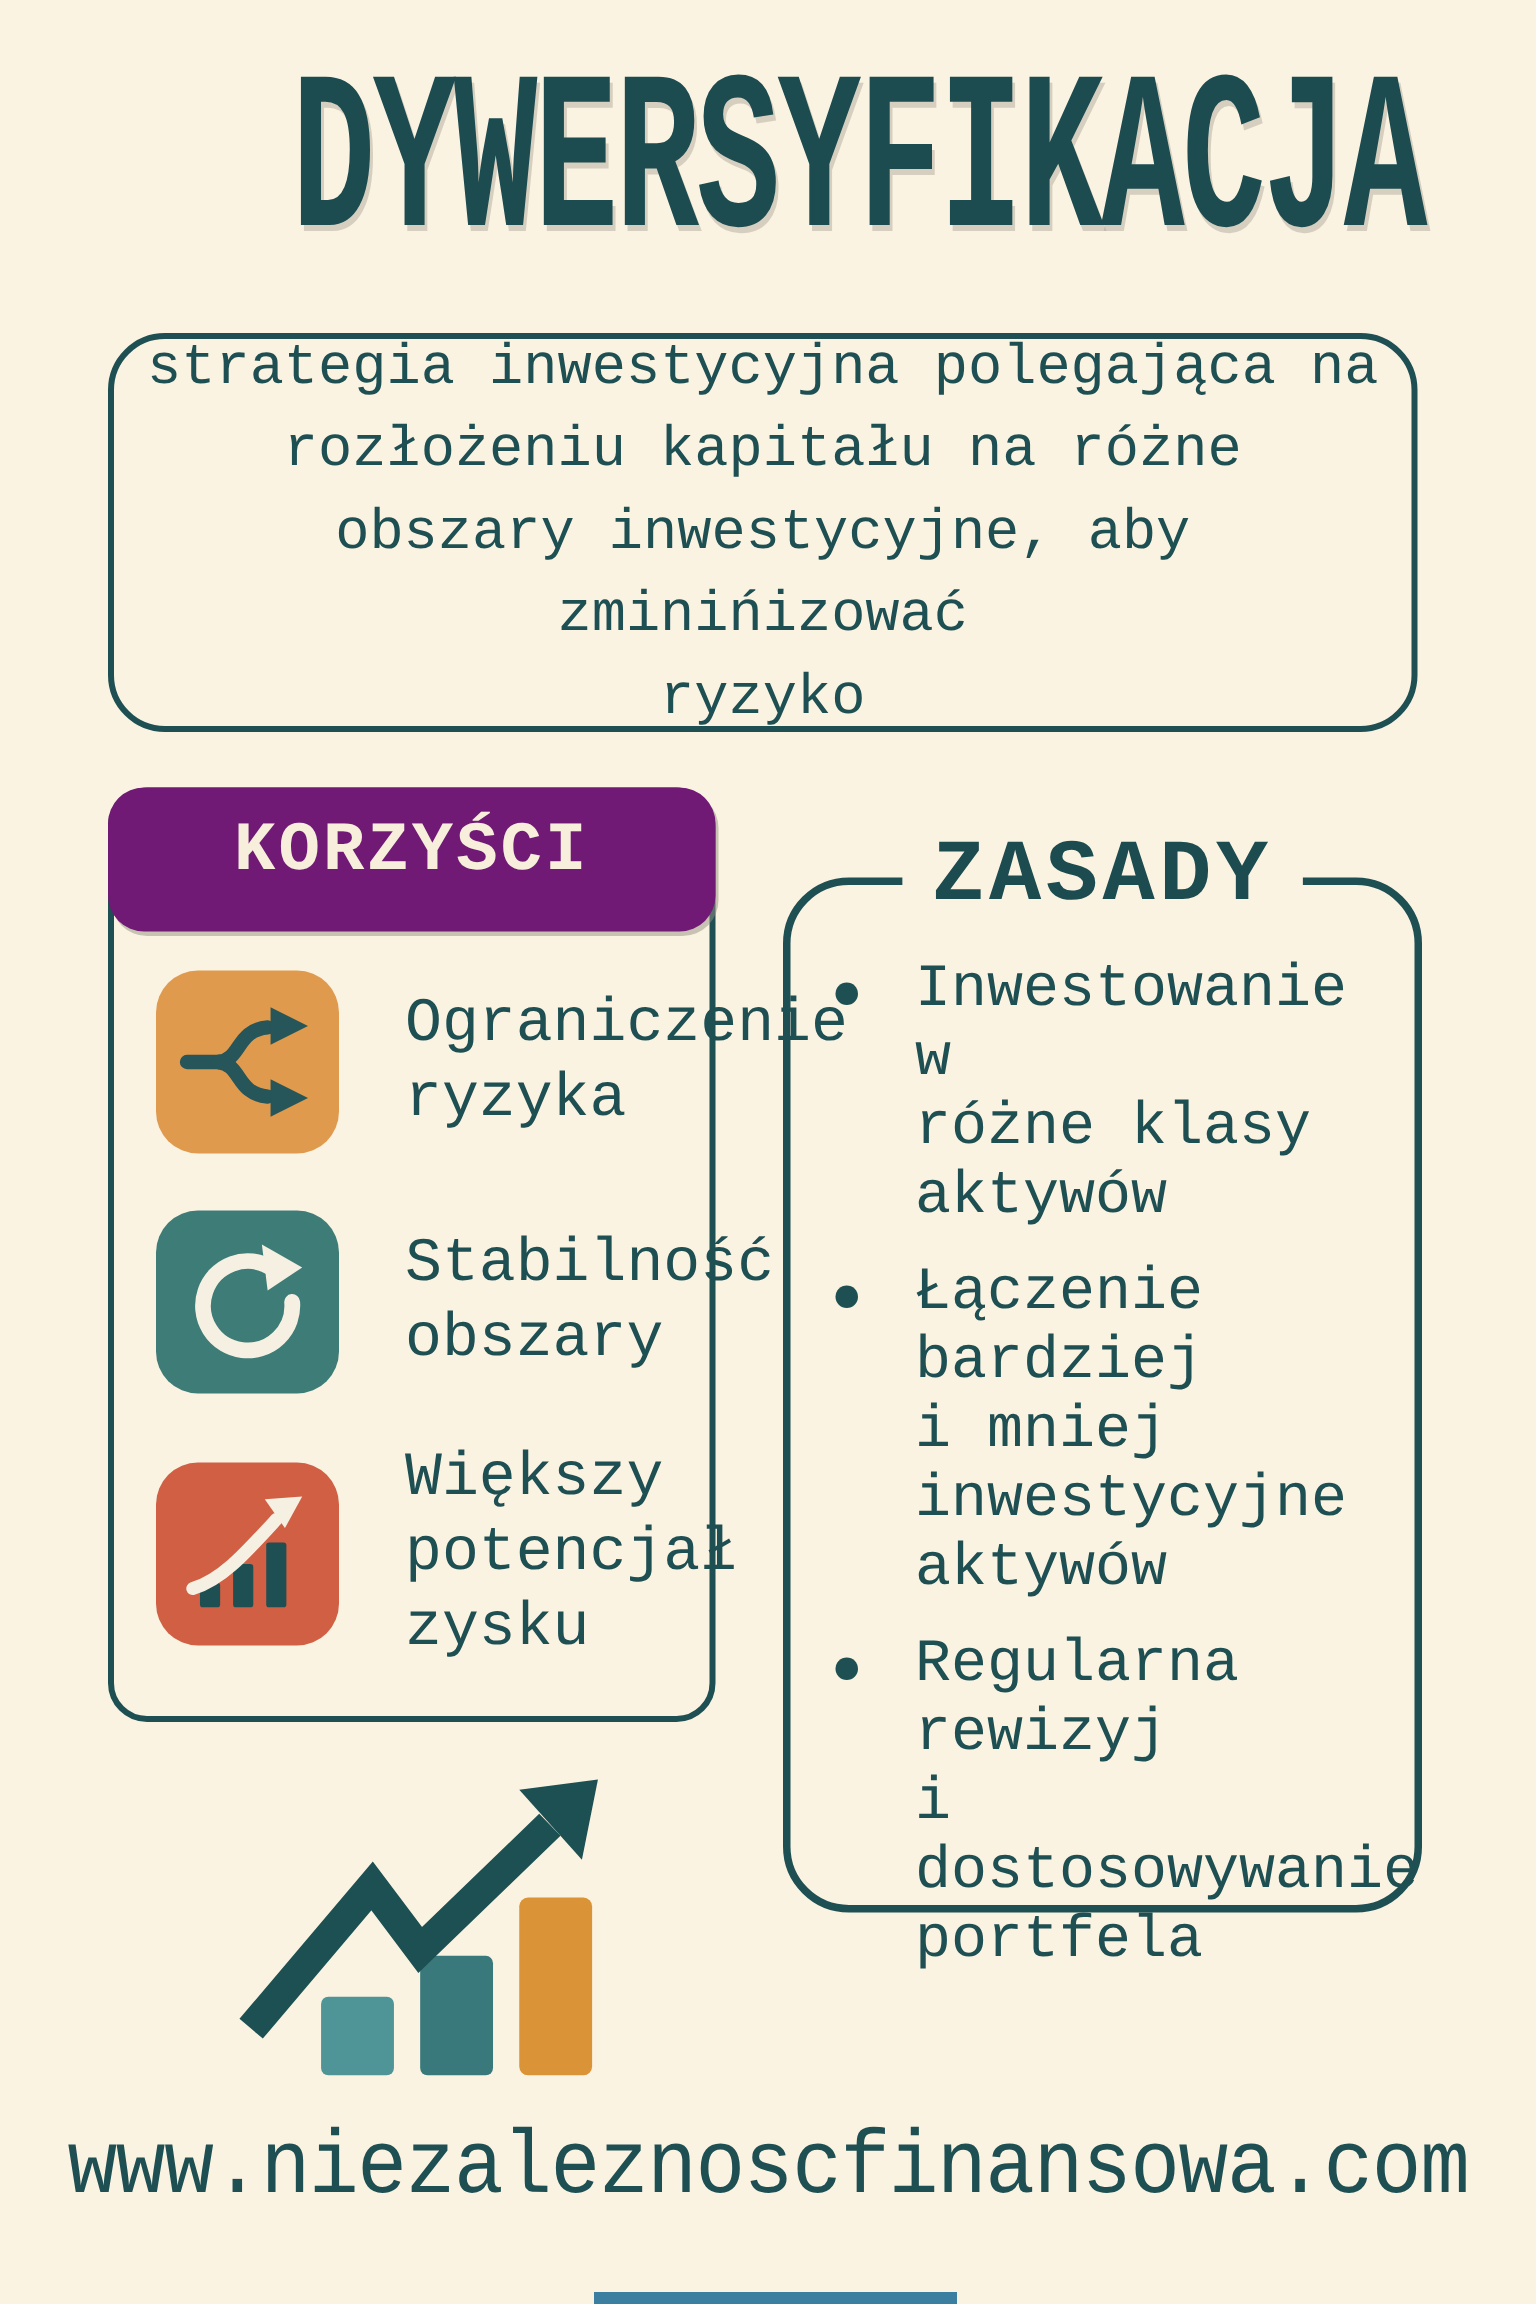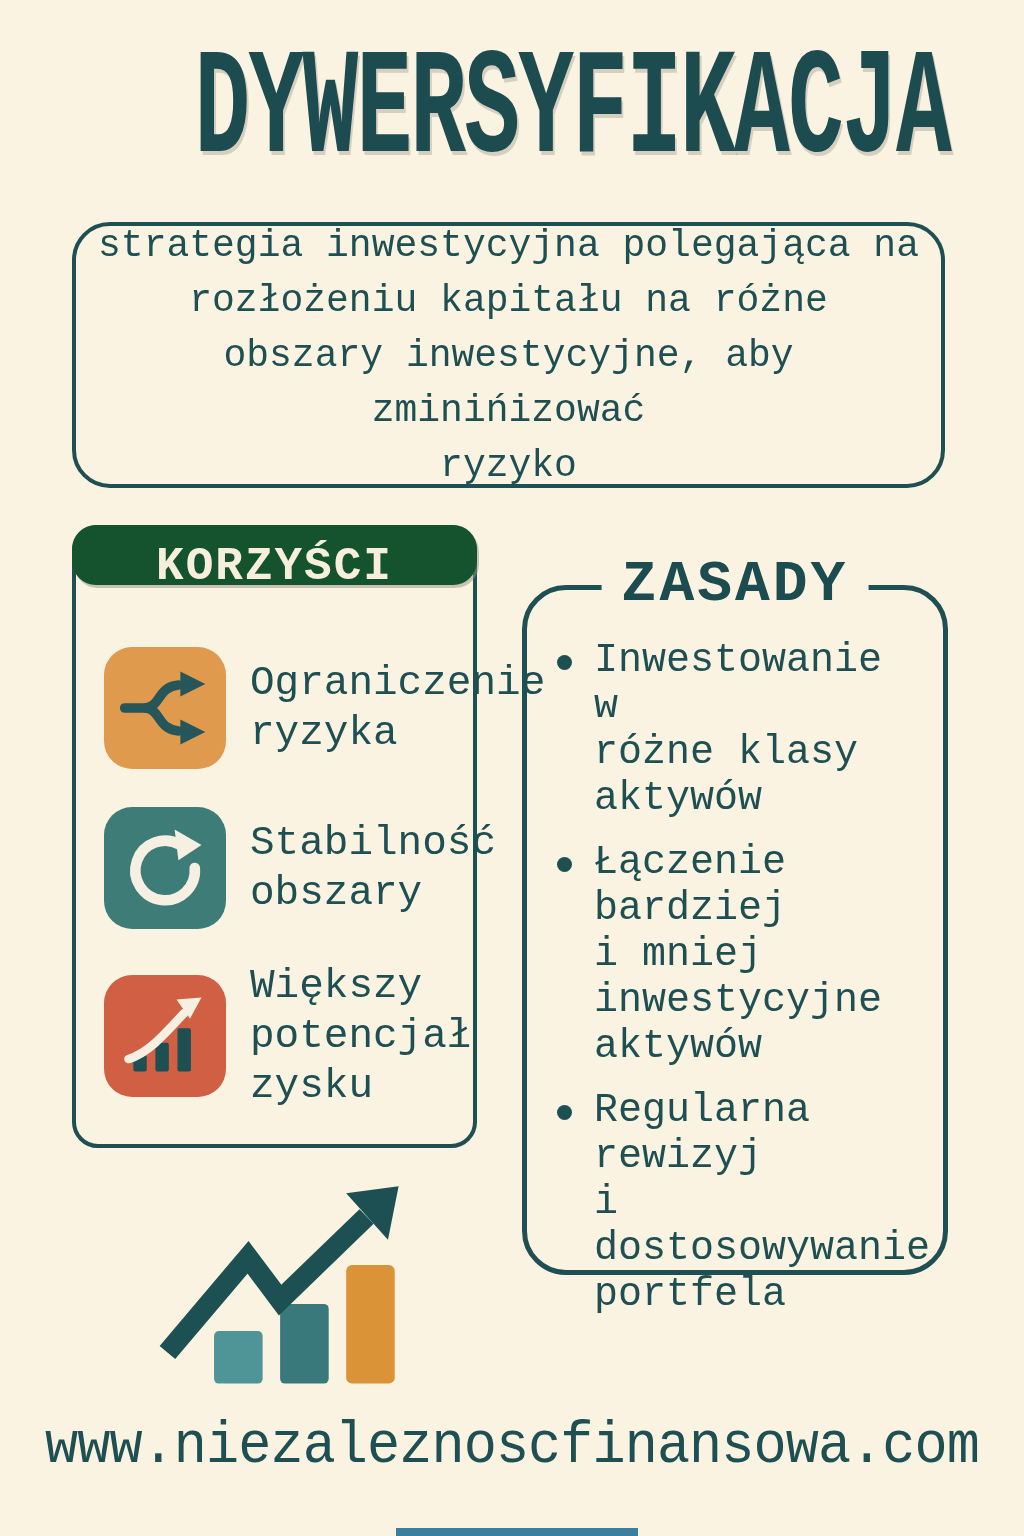--- a/index.html
+++ b/index.html
@@ -60,36 +60,37 @@
     width: 405px;
     height: 623px;
     border: 4px solid #1e4f53;
     border-radius: 26px;
   }
   .benefits-header {
     position: absolute;
     left: -4px;
     top: -4px;
     width: 405px;
-    height: 60px;
-    background: #14532d;
+    height: 96px;
+    background: #701a75;
     border-radius: 24px;
     color: #f7efdc;
     font-size: 46px;
     font-weight: bold;
     letter-spacing: 2px;
     text-align: center;
     line-height: 84px;
     box-shadow: 2px 3px 0 rgba(150,145,130,0.5);
   }
   .benefit-row {
     position: absolute;
     left: 28px;
     display: flex;
     align-items: center;
+    gap: 20px;
   }
   .benefit-row.r1 { top: 118px; }
   .benefit-row.r2 { top: 278px; }
   .benefit-row.r3 { top: 432px; justify-content: space-between; }
   .benefit-icon {
     width: 122px;
     height: 122px;
     border-radius: 28px;
     flex: 0 0 auto;
     display: flex;
@@ -135,20 +136,21 @@
     position: absolute;
     top: 48px;
     left: 30px;
     width: 370px;
     list-style: none;
   }
   .principle-item {
     display: flex;
     align-items: flex-start;
     margin-bottom: 18px;
+    gap: 16px;
   }
   .bullet-dot {
     flex: 0 0 auto;
     width: 15px;
     height: 15px;
     border-radius: 50%;
     background: #1e4f53;
     margin: 17px 22px 0 0;
   }
   .principle-text {

